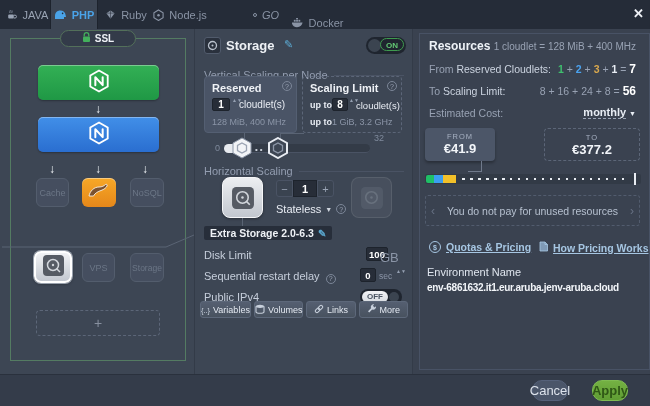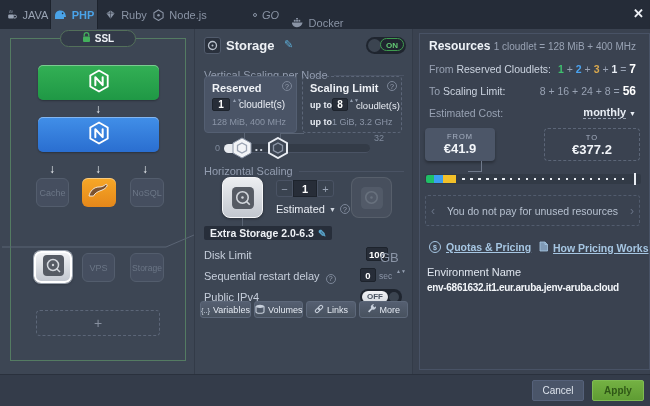--- a/index.html
+++ b/index.html
@@ -93,21 +93,21 @@
   .cost-bar { left:12px; top:145px; width:216px; height:10px; background:#323a46; border-radius:2px; }
   .carousel { left:12px; top:166px; width:215px; height:31px; border:1px dashed #525c6e; border-radius:3px;
               display:flex; align-items:center; justify-content:center; color:#b6c0cf; font-size:10.5px; }
   .chev { position:absolute; top:8px; color:#667083; font-size:12px; cursor:pointer; }
   .rlink { display:flex; align-items:center; gap:5px; color:#a6c6e2; font-size:10.5px; font-weight:bold; cursor:pointer; }
   .rlink .txt { text-decoration:underline; }
   .dollar-ic { width:12px; height:12px; border:1px solid #a6c6e2; border-radius:50%; font-size:7px; display:flex;
                align-items:center; justify-content:center; }
 
   
-  .f-btn { top:5px; width:52px; height:21px; border-radius:2px; font-size:10px; display:flex; align-items:center; justify-content:center; cursor:pointer; }
+  .f-btn { top:5px; width:36px; height:21px; border-radius:10px; font-size:13px; display:flex; align-items:center; justify-content:center; cursor:pointer; }
   .cancel-btn { left:532px; background:#4a5569; border:1px solid #55617a; color:#dde3ec; }
   .apply-btn { left:592px; background:linear-gradient(#74b143,#5f9c33); border:1px solid #7fbb52; color:#2f5716; font-weight:bold; }
 </style>
 </head>
 <body>
 
 <div class="app">
 
   <div class="tabbar">
     <div class="tab" style="left:4px;width:46px;">
@@ -297,21 +297,21 @@
           <circle cx="11" cy="11" r="1.2" fill="#d2d6dc"></circle>
           <path d="M14.5 14.5 L18 18" stroke="#d2d6dc" stroke-width="1.5"></path>
         </svg>
     </div>
     <div class="a" style="left:80px;top:151px;display:flex;">
       <div class="step-btn" style="border-radius:3px 0 0 3px;">−</div>
       <div class="num-input" style="width:24px;height:17px;border-radius:0;font-size:11px;">1</div>
       <div class="step-btn" style="border-radius:0 3px 3px 0;">+</div>
     </div>
     <div class="a" style="left:80px;top:174px;display:flex;align-items:center;gap:4px;">
-      <span style="font-size:11px;color:#e8ecf3;">Estimated</span>
+      <span style="font-size:11px;color:#e8ecf3;">Stateless</span>
       <span style="font-size:7px;color:#cfd5de;">▼</span>
       <span class="help">?</span>
     </div>
     <div class="a hscale-icon hscale-ghost" style="left:155px;top:148px;">
       <svg width="24" height="24" viewBox="0 0 23 23" opacity="0.45">
           <rect x="1" y="1" width="21" height="21" rx="4" fill="#6b7483"></rect>
           <circle cx="11" cy="11" r="5.5" fill="none" stroke="#aeb6c2" stroke-width="1.5"></circle>
           <circle cx="11" cy="11" r="1.2" fill="#aeb6c2"></circle>
         </svg>
     </div>

